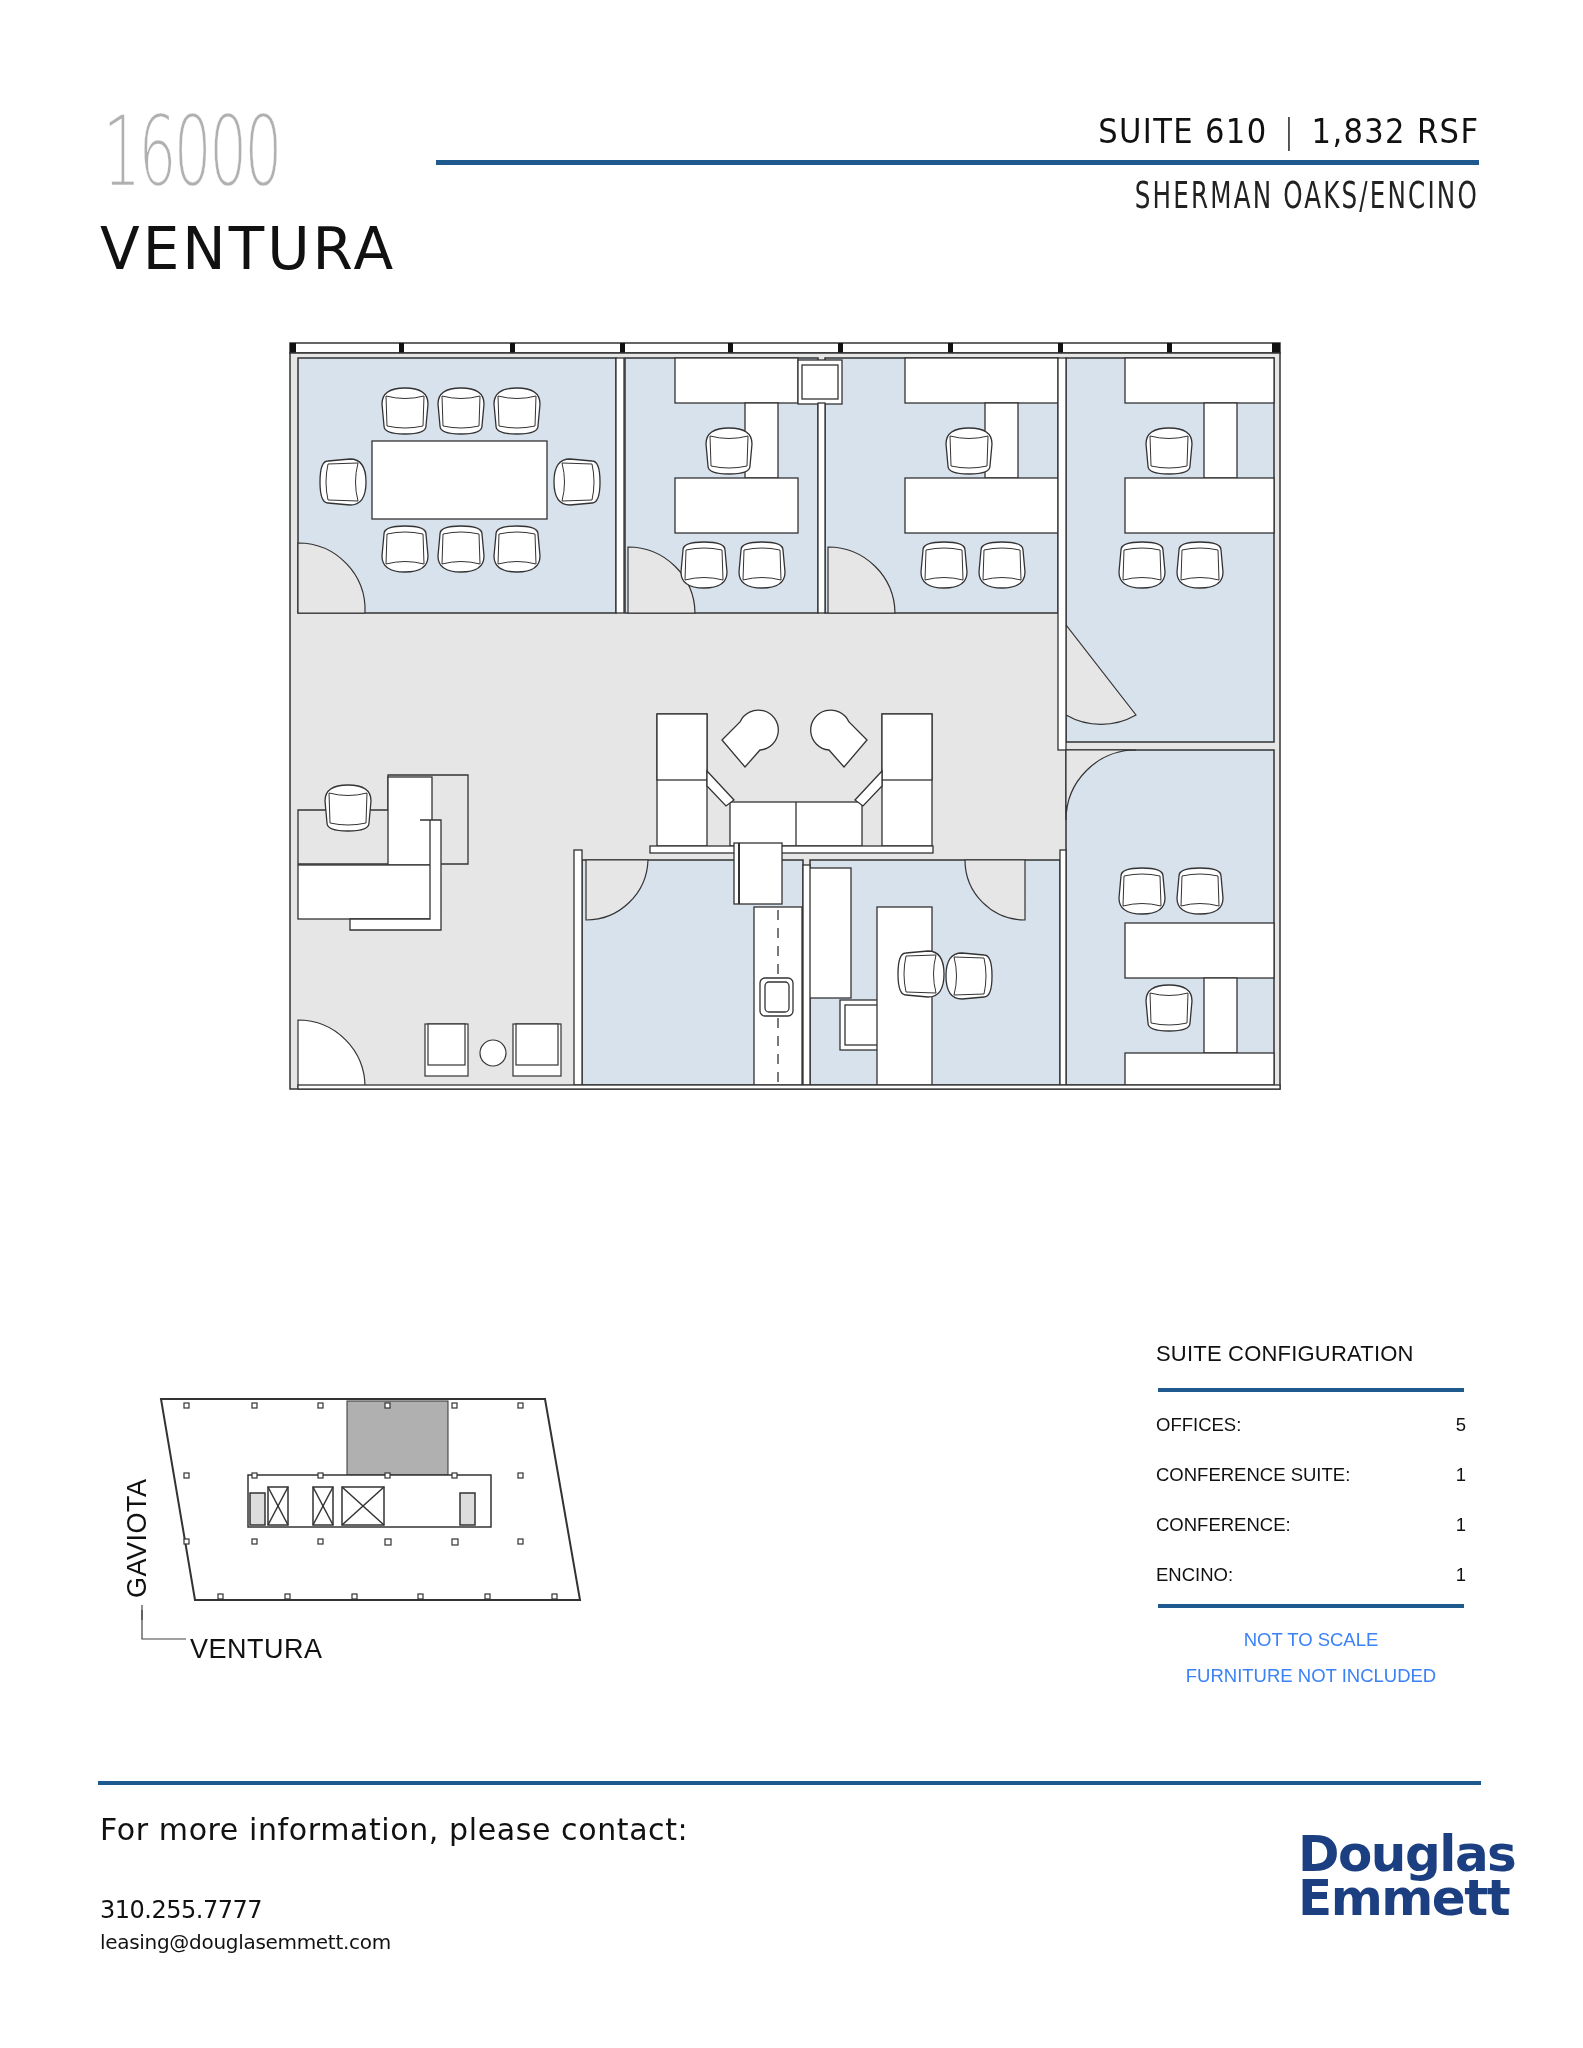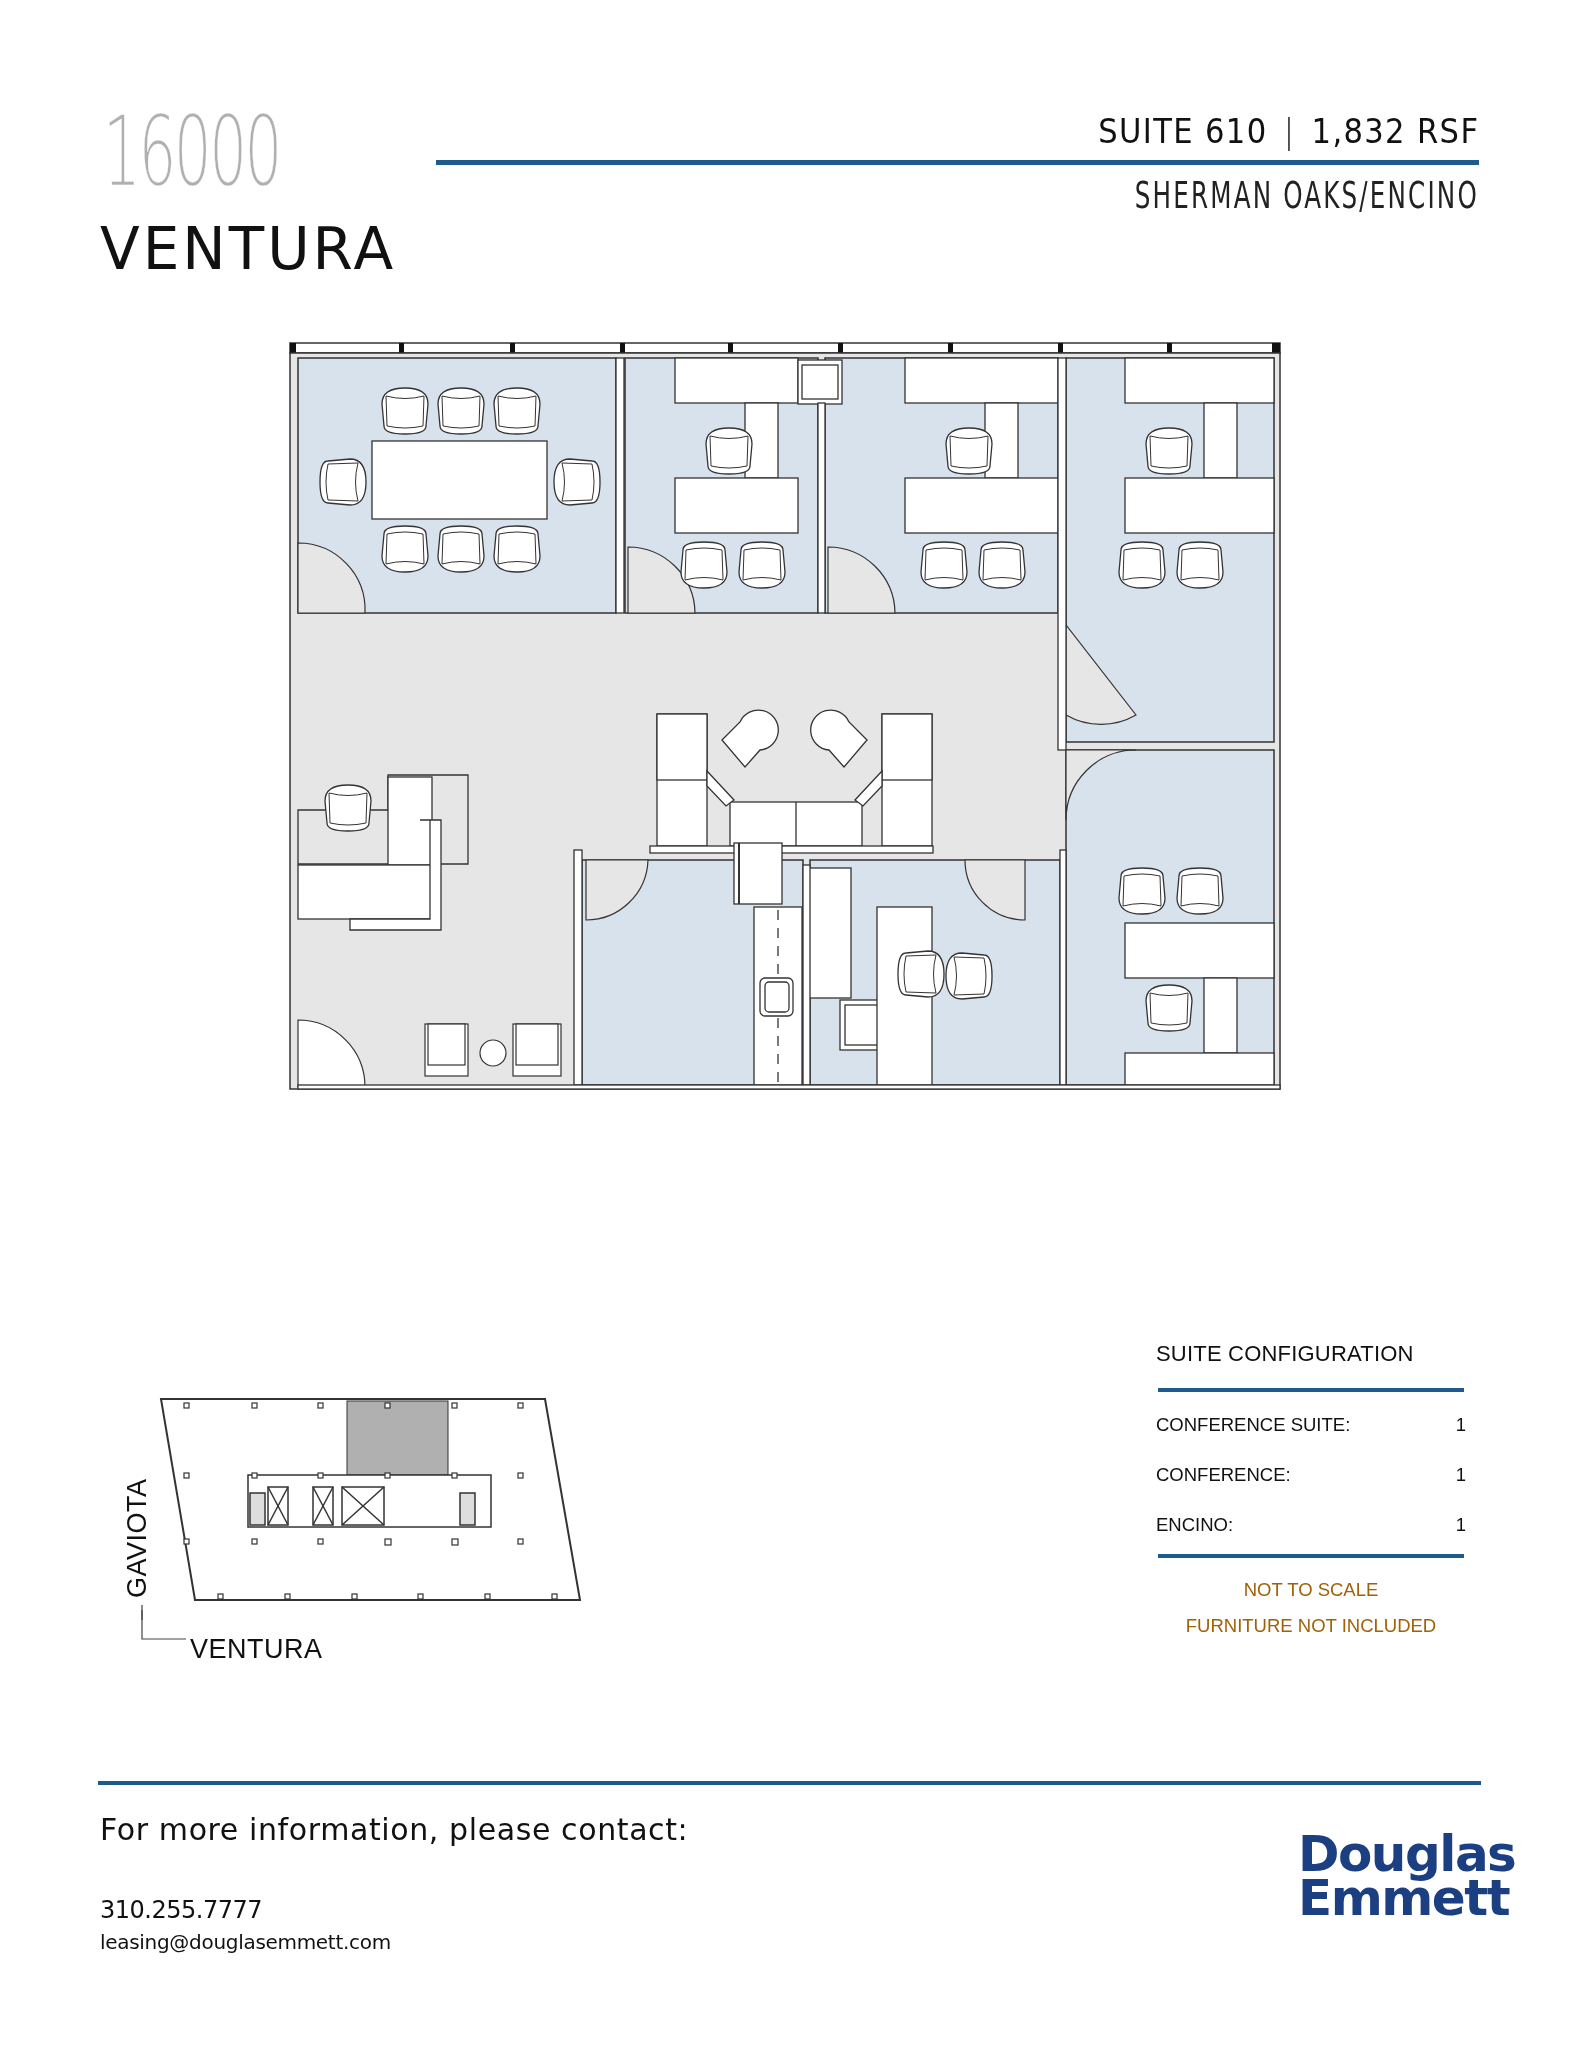--- a/index.html
+++ b/index.html
@@ -14,21 +14,21 @@
   #plan { left: 280px; top: 330px; }
   #keyplan { left: 120px; top: 1385px; }
   .street-label { font-family: "Liberation Sans", sans-serif; font-size: 27px; color: #111; letter-spacing: 0.5px; }
   #street-gaviota { left: 122px; top: 1598px; transform: rotate(-90deg); transform-origin: left top; }
   #street-ventura { left: 190px; top: 1634px; }
   #config { left: 1156px; top: 1336px; width: 310px; }
   #config .title { text-align: left; font-size: 22px; color: #111; letter-spacing: 0.2px; }
   #config .rule { height: 4px; background: #1f5a8e; margin: 0 2px; }
   #config .row { display: flex; justify-content: space-between; font-size: 18.5px; color: #111; height: 50px; align-items: center; }
   #config .row .val { padding-right: 0; width: 20px; text-align: right; }
-  #config .note { text-align: center; font-size: 18.5px; color: #a16207; }
+  #config .note { text-align: center; font-size: 18.5px; color: #3b82f6; }
   #footer-rule { left: 98px; top: 1781px; width: 1383px; height: 4px; background: #1f5a8e; }
   #contact-heading { left: 100px; top: 1812px; font-family: "DejaVu Sans", sans-serif; font-size: 30px; color: #111; letter-spacing: 0.6px; text-align: right; }
   #contact-phone { left: 100px; top: 1896px; font-family: "DejaVu Sans", sans-serif; font-size: 24px; color: #111; letter-spacing: -0.5px; }
   #contact-email { left: 100px; top: 1930px; font-family: "DejaVu Sans", sans-serif; font-size: 20px; color: #111; letter-spacing: -0.3px; }
   #logo { left: 1298px; top: 1832px; font-family: "DejaVu Sans", sans-serif; font-weight: bold; color: #1c3f82; font-size: 50px; line-height: 44px; letter-spacing: -1.5px; }
   #logo div { white-space: nowrap; }
 </style>
 </head>
 <body>
 
@@ -259,20 +259,24 @@
   <polyline points="2,0 2,34 46,34" fill="none" stroke="#444" stroke-width="1.2"></polyline>
 </svg>
 <div class="abs street-label" id="street-gaviota">GAVIOTA</div>
 <div class="abs street-label" id="street-ventura">VENTURA</div>
 
 <div class="abs" id="config">
   <div class="title" style="height:36px;line-height:36px;margin-bottom:16px;">SUITE CONFIGURATION</div>
   <div class="rule"></div>
   <div style="padding:8px 0 4px 0;">
     <div class="row">
+        <span>OFFICES:</span>
+        <span class="val">5</span>
+      </div>
+    <div class="row">
         <span>CONFERENCE SUITE:</span>
         <span class="val">1</span>
       </div>
     <div class="row">
         <span>CONFERENCE:</span>
         <span class="val">1</span>
       </div>
     <div class="row">
         <span>ENCINO:</span>
         <span class="val">1</span>

